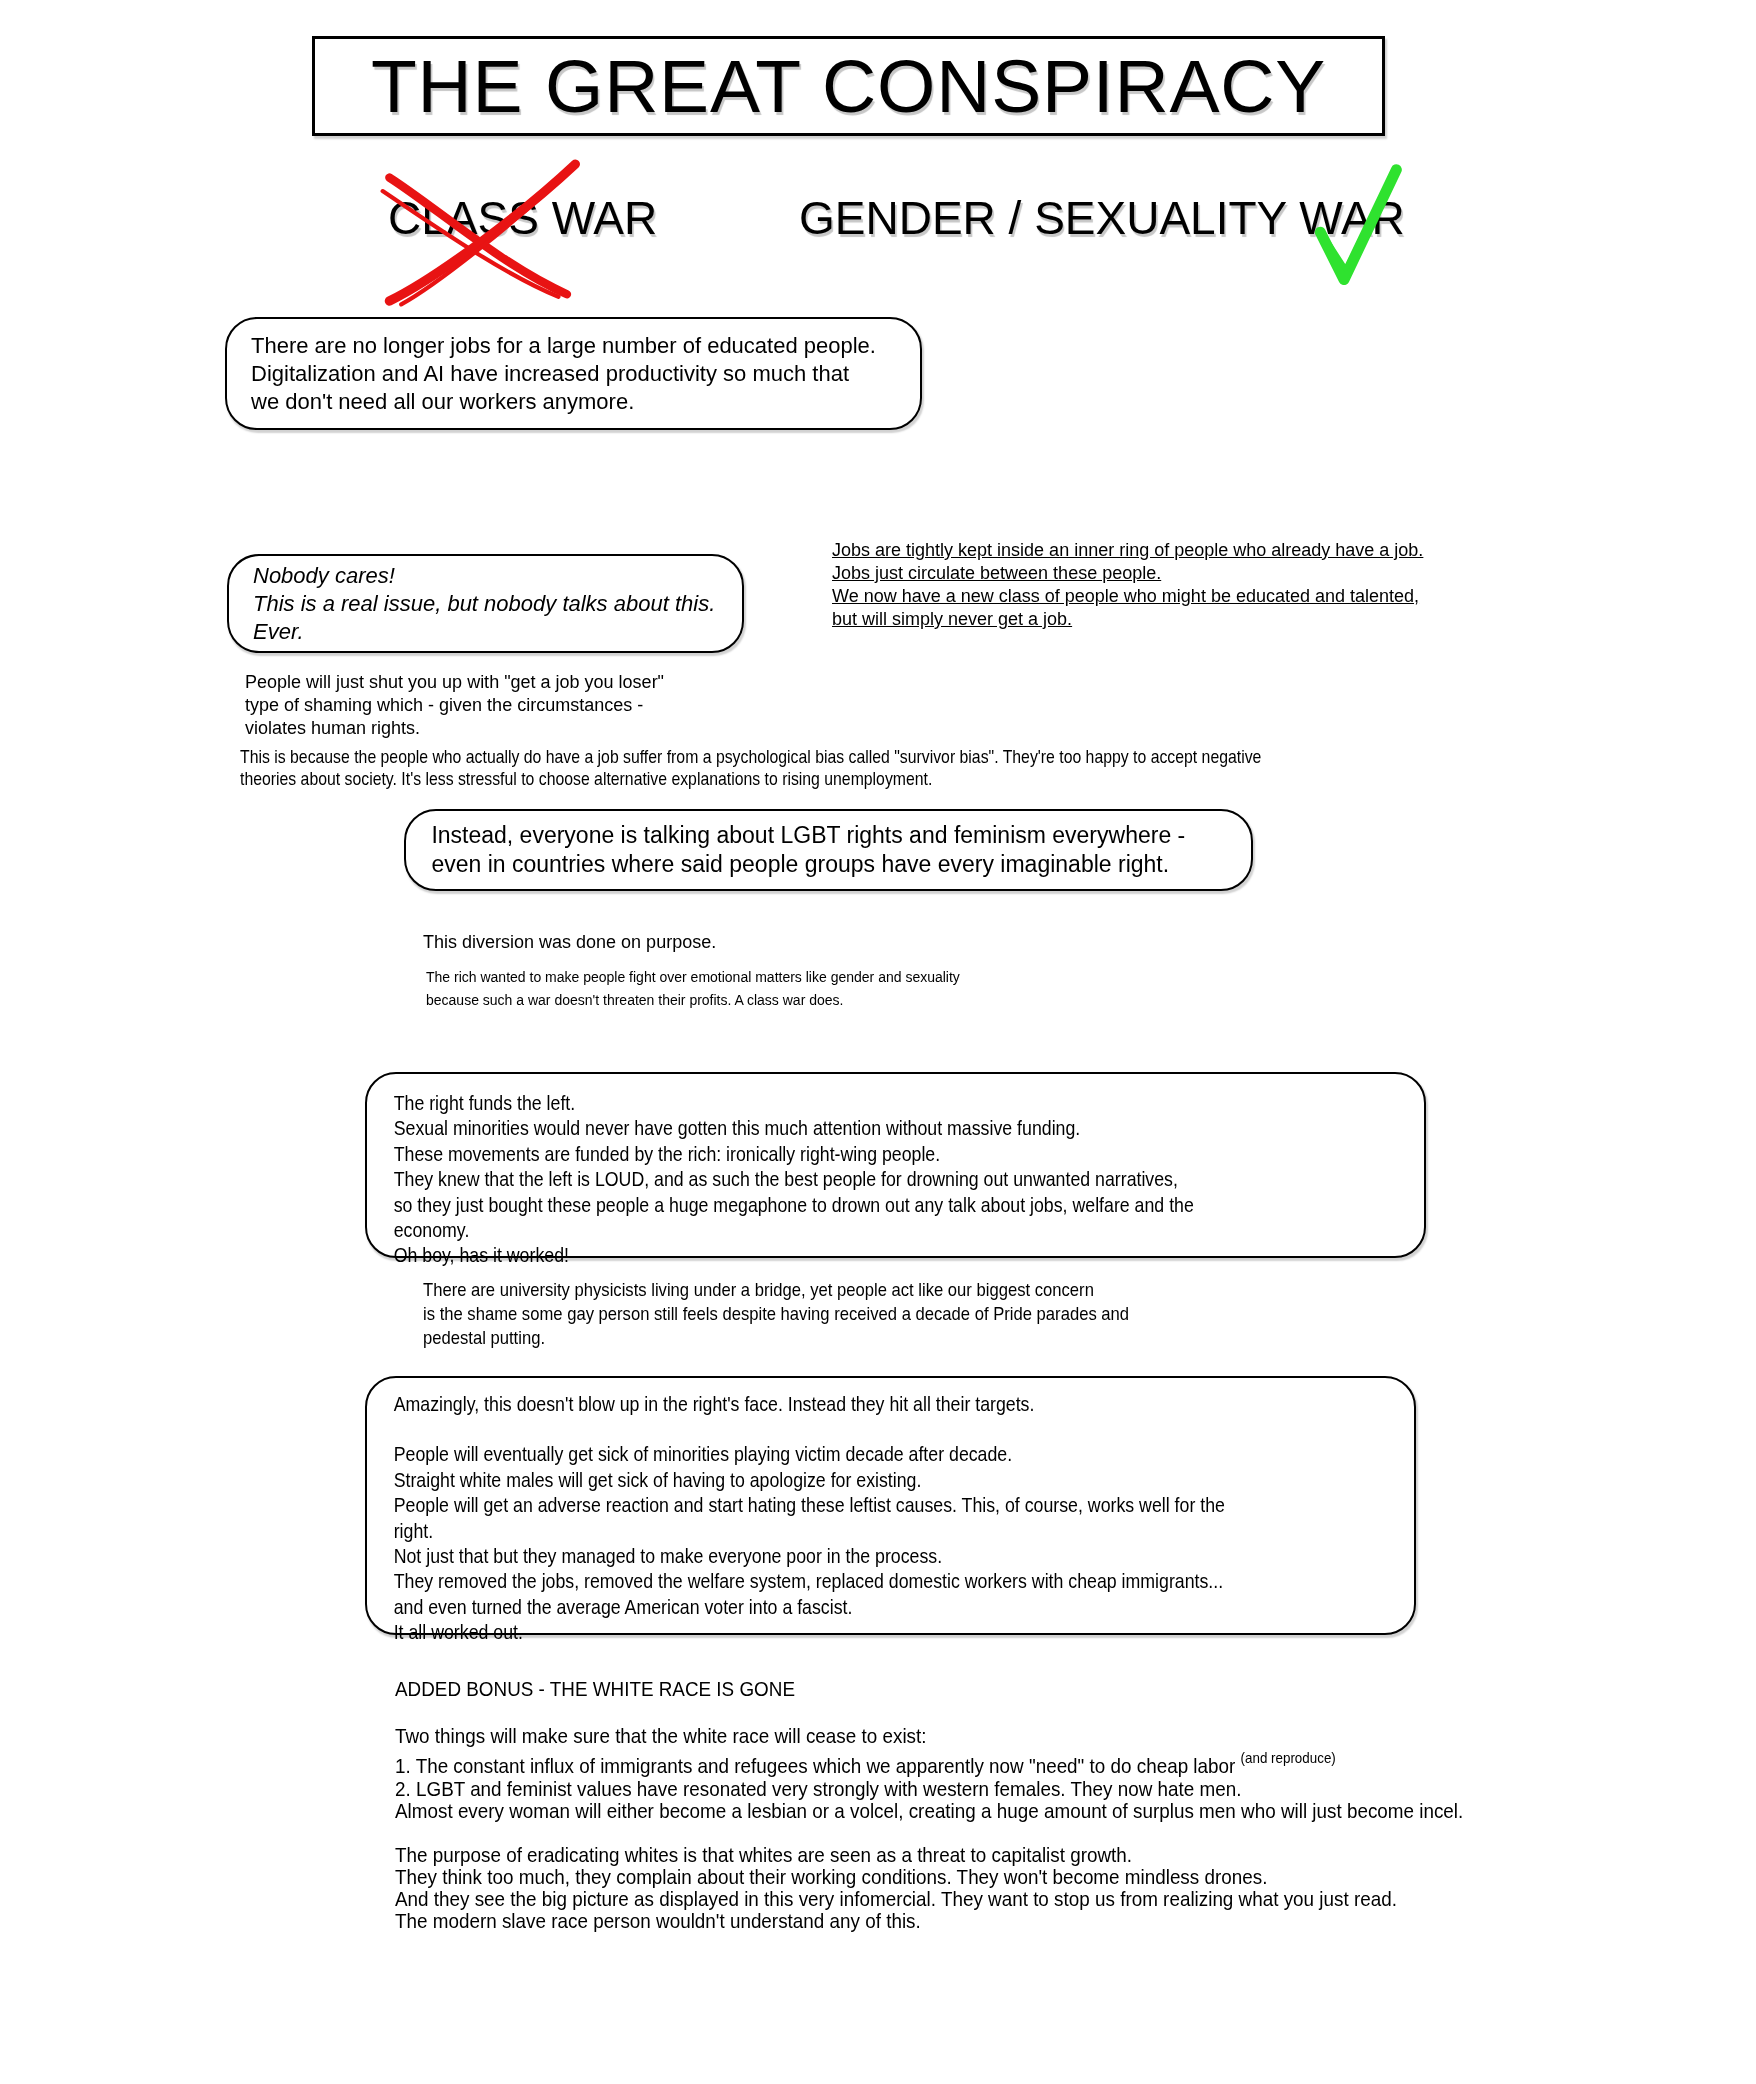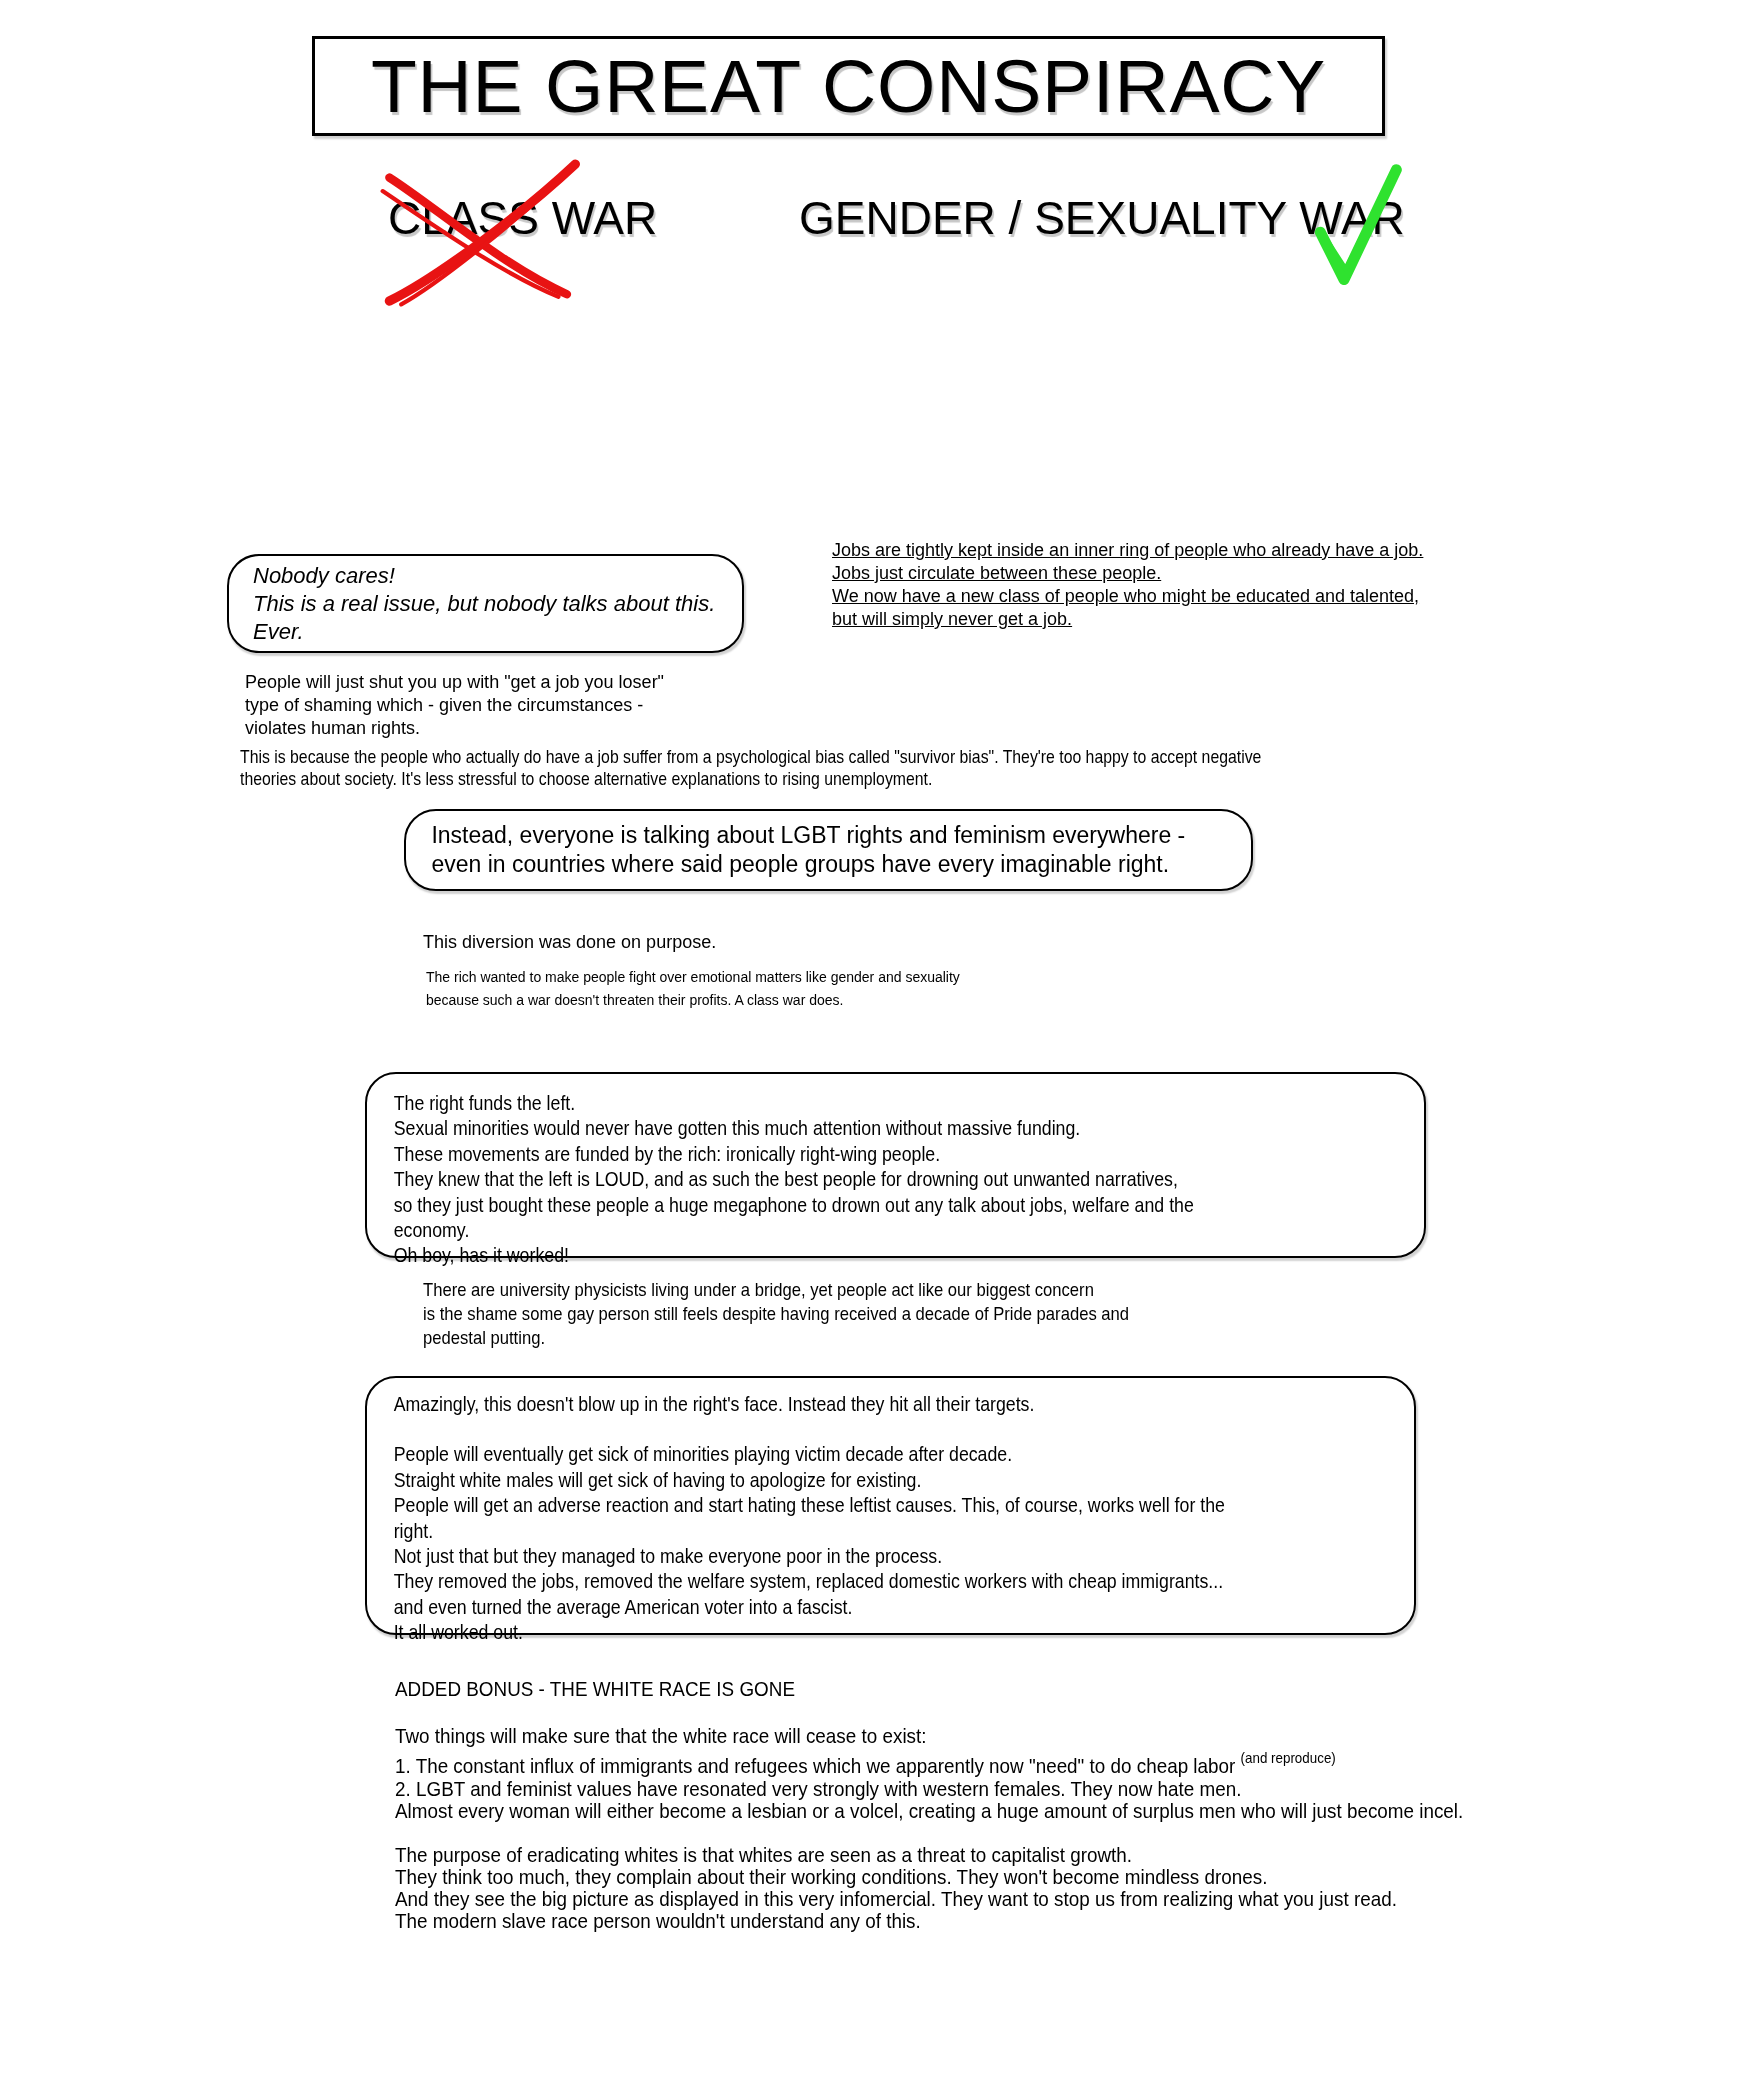--- a/index.html
+++ b/index.html
@@ -67,20 +67,25 @@
     <path d="M238,6 C175,65 75,140 18,168" fill="none" stroke-width="11" stroke-linecap="round" stroke="#e81313"></path>
     <path d="M228,16 C168,75 72,150 32,172" fill="none" stroke-width="5" stroke-linecap="round" stroke="#e81313"></path>
   </svg>
 
   <div class="abs war-label" style="left:754px;top:191px;">GENDER / SEXUALITY WAR</div>
   <svg class="abs" style="left:1265px;top:163px;" width="95" height="125" viewBox="0 0 112 148" aria-hidden="true">
     <path d="M12,82 L40,138 L102,8" fill="none" stroke-width="13" stroke-linecap="round" stroke-linejoin="round" stroke="#2fe22f"></path>
     <path d="M20,92 L42,126 L96,20" fill="none" stroke-width="6" stroke-linecap="round" stroke-linejoin="round" stroke="#2fe22f"></path>
   </svg>
 
+  <div class="abs bubble" style="left:180px;top:317px;width:697px;height:113px;">
+    <div class="btxt pre" style="padding:12.7px 24px;">There are no longer jobs for a large number of educated people.
+Digitalization and AI have increased productivity so much that
+we don't need all our workers anymore.</div>
+  </div>
 
 
   <div class="abs note" style="left:787px;top:539px;font-size:18px;line-height:23px;text-decoration:underline;">Jobs are tightly kept inside an inner ring of people who already have a job.
 Jobs just circulate between these people.
 We now have a new class of people who might be educated and talented,
 but will simply never get a job.</div>
 
   <div class="abs bubble" style="left:182px;top:554px;width:517px;height:99px;">
     <div class="btxt pre" style="padding:6px 24px;font-style:italic;">Nobody cares!
 This is a real issue, but nobody talks about this.

